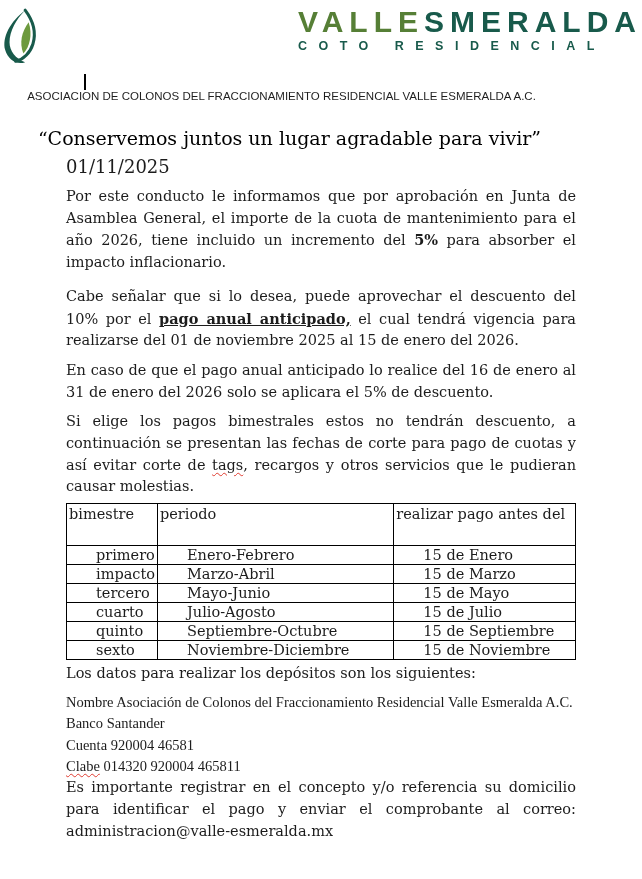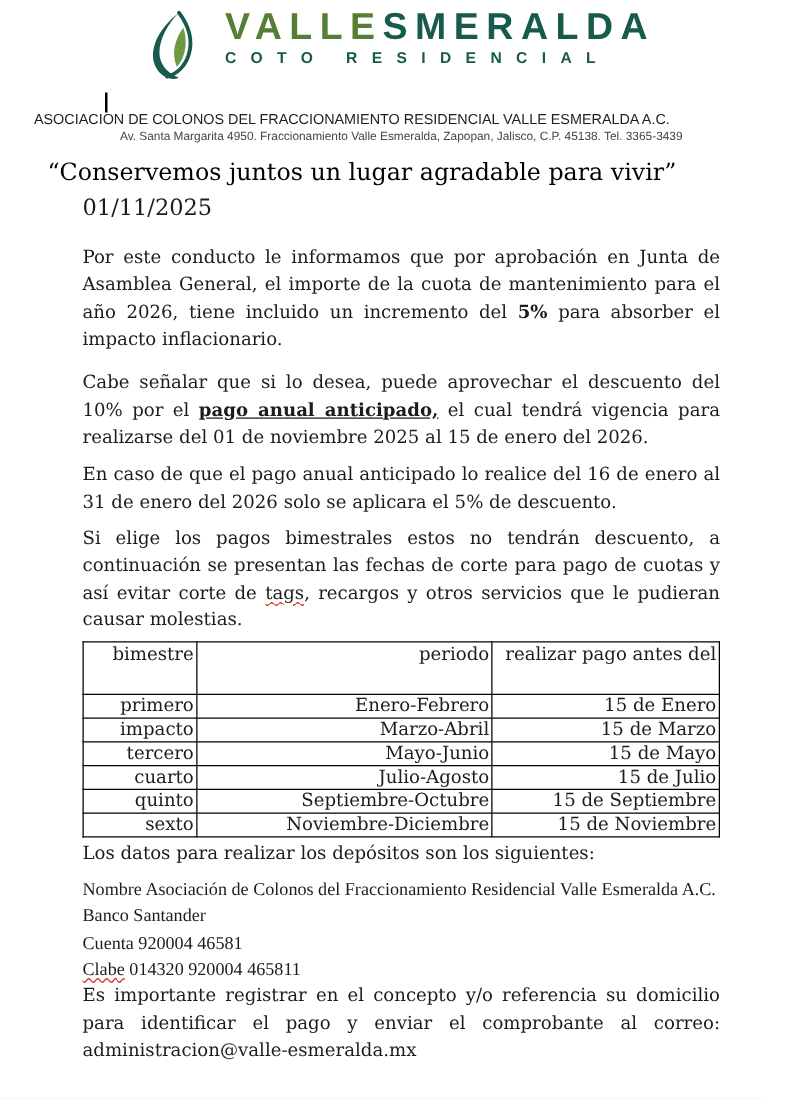--- a/index.html
+++ b/index.html
@@ -6,21 +6,21 @@
   html,body { background:#e9e9e9; }
   body { font-family:"DejaVu Serif", serif; }
   .page {
     position:relative; width:642px; height:879px; background:#fff;
     margin:0 auto; overflow:hidden; color:#1c1c1c;
   }
 
   
   .header { position:absolute; top:0; left:0; width:642px; height:150px; }
   .logo-row { position:absolute; top:6px; left:0; width:642px;
-              display:flex; justify-content:center; align-items:flex-start; gap:10px; }
+              display:flex; justify-content:space-between; align-items:flex-start; gap:10px; }
   .leaf-svg { width:52px; height:58px; margin-top:2px; }
   .logo-text { display:flex; flex-direction:column; align-items:flex-start; }
   .logo-word { font-family:"Liberation Sans", sans-serif; font-weight:bold;
                font-size:30px; letter-spacing:6px; line-height:32px; white-space:nowrap; }
   .logo-sub { font-family:"Liberation Sans", sans-serif; font-weight:bold;
               font-size:12.5px; letter-spacing:11.5px; line-height:15px; margin-top:1px;
               white-space:nowrap; }
   .cursor-bar { position:absolute; left:84px; top:74px; width:2px; height:16px; background:#000; }
   .org-name { position:absolute; top:90px; left:0; width:563px; text-align:center;
               font-family:"Liberation Sans", sans-serif; font-size:11.5px; color:#1f1f1f; }
@@ -28,33 +28,33 @@
               font-family:"Liberation Sans", sans-serif; font-size:9.5px; color:#454545; }
   .motto { position:absolute; top:127px; left:0; width:579px; text-align:center;
            font-size:19px; color:#000000; }
 
   
   .content { position:absolute; top:150px; left:0; width:642px; padding:0 66px; }
   .date { margin-top:7px; font-size:18px; line-height:20px; }
   .salutation-row { margin-top:9px; padding-bottom:4px; border-bottom:1px solid #222;
                     font-size:15px; line-height:16px; }
   .para { font-size:14.5px; line-height:21.7px; text-align:justify; }
-  .p1 { margin-top:19px; }
+  .p1 { margin-top:9px; }
   .p2 { margin-top:12px; }
   .p3 { margin-top:8px; }
   .p4 { margin-top:8px; }
   .b { font-weight:bold; }
   .bu { font-weight:bold; text-decoration:underline; }
   .sq-red { text-decoration-line:underline; text-decoration-style:wavy;
             text-decoration-color:#e03c31; text-decoration-thickness:1px; text-underline-offset:2px; }
 
   
   table.fees { width:100%; border-collapse:collapse; margin-top:5px;
                font-size:14.5px; }
-  table.fees td, table.fees th { border:1.3px solid #000; text-align:right;
+  table.fees td, table.fees th { border:1.3px solid #000; text-align:left;
                font-weight:normal; padding:0 2px; }
   table.fees th { height:42px; vertical-align:top; padding-top:2px; }
   table.fees td { height:18px; line-height:18px;padding-left:29px; }
   .col-bim { width:17%; } .col-per { width:47%; } .col-rea { width:36%; }
 
   .deposits-intro { margin-top:3px; font-size:14.5px; line-height:21px; }
   .bank-block { margin-top:8px; font-family:Liberation Serif, serif;
                 font-size:14.5px; line-height:21.3px; }
   .instructions { font-size:14.5px; line-height:21.7px; text-align:justify; }
 </style>
@@ -70,21 +70,20 @@
         <path d="M29 1 C38 13 42 27 38 40 C35 50 27 58 18 60" fill="none" stroke="#185a4b" stroke-width="3.5" stroke-linecap="round"></path>
         <path d="M33 15 C25 26 22 39 27 51 C34 44 38 29 33 15 Z" fill="#6d9a3e"></path>
       </svg>
       <div class="logo-text">
         <div class="logo-word"><span style="color:#567f36">VALLE</span><span style="color:#185a4b">SMERALDA</span></div>
         <div class="logo-sub" style="color:#185a4b">COTO RESIDENCIAL</div>
       </div>
     </div>
     <div class="cursor-bar"></div>
     <div class="org-name">ASOCIACION DE COLONOS DEL FRACCIONAMIENTO RESIDENCIAL VALLE ESMERALDA A.C.</div>
-    <div class="org-addr">Av. Santa Margarita 4950. Fraccionamiento Valle Esmeralda, Zapopan, Jalisco, C.P. 45138. Tel. 3365-3439</div>
     <div class="motto">“Conservemos juntos un lugar agradable para vivir”</div>
   </div>
 
   <div class="content">
 
     <div class="date">01/11/2025</div>
 
 
     <div class="para p1"><span>Por este conducto le informamos  que por aprobación en Junta de Asamblea General, el importe de la cuota de mantenimiento para el año 2026, tiene incluido un incremento del </span><span class="b">5%</span><span> para absorber el impacto inflacionario.</span></div>
 

